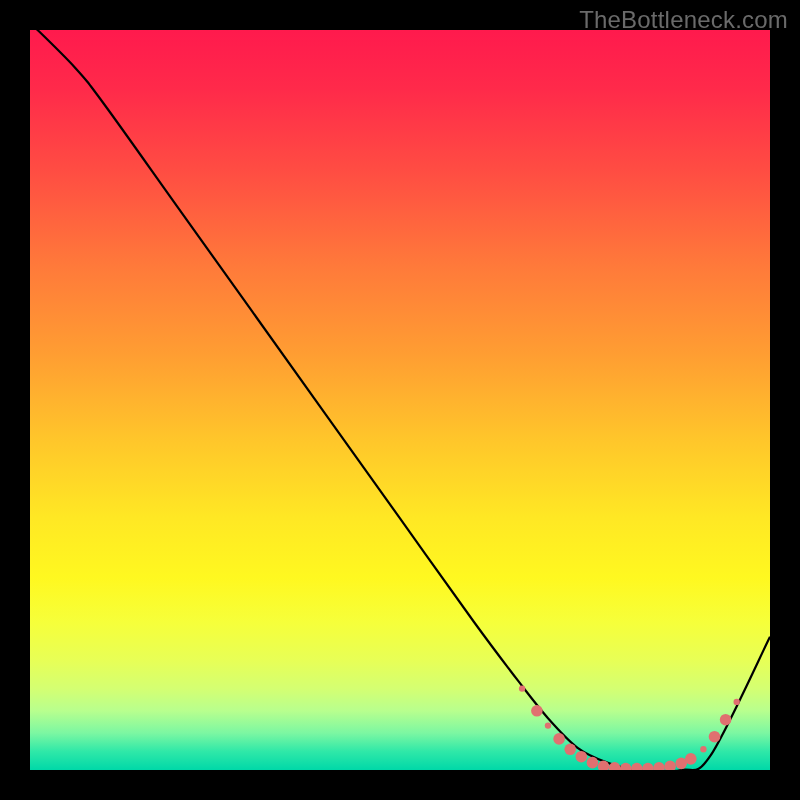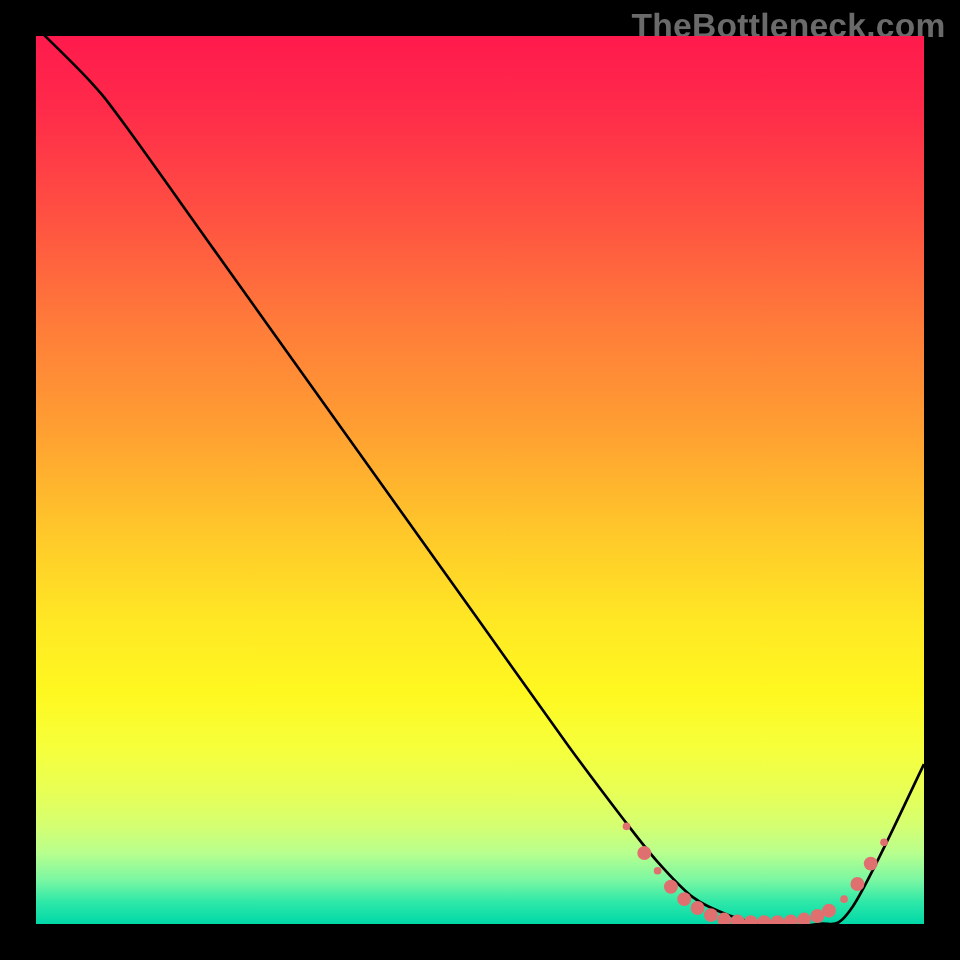--- a/index.html
+++ b/index.html
@@ -39,22 +39,22 @@
       #7cf7a2 95%,
       #2fe8a8 97.5%,
       #00d8a8 100%
     );
   }
   .watermark {
     position: absolute;
     top: 6px;
     right: 12px;
     color: #6a6a6a;
-    font-size: 28px;
-    font-weight: 700;
+    font-size: 24px;
+    font-weight: 400;
     letter-spacing: 0.2px;
     user-select: none;
   }
   svg.curve {
     position: absolute;
     left: 0;
     top: 0;
     width: 740px;
     height: 740px;
     pointer-events: none;

